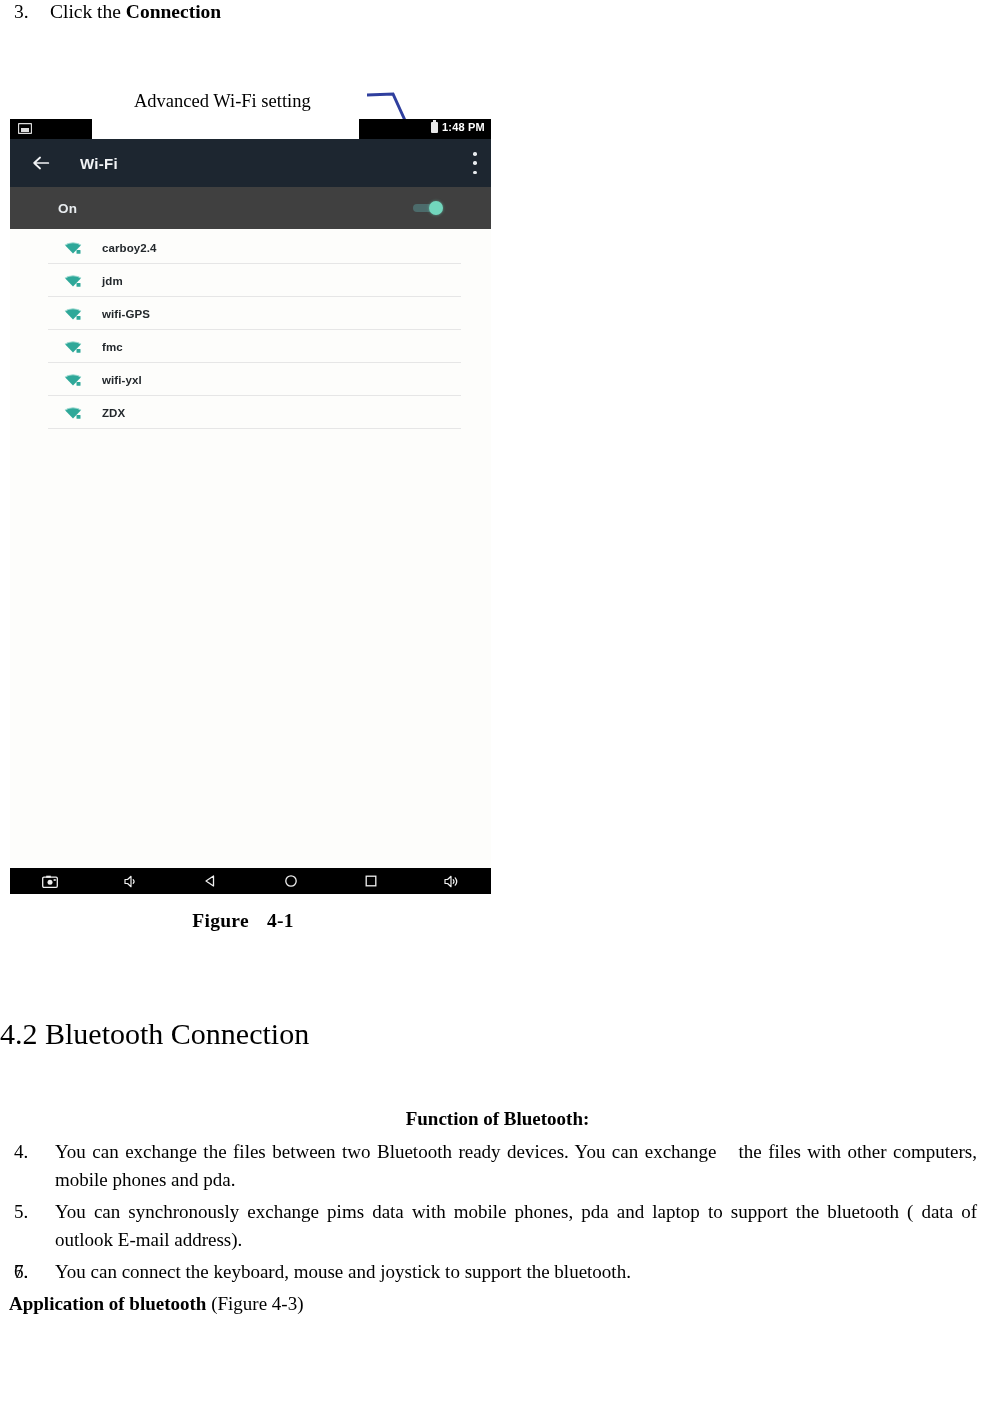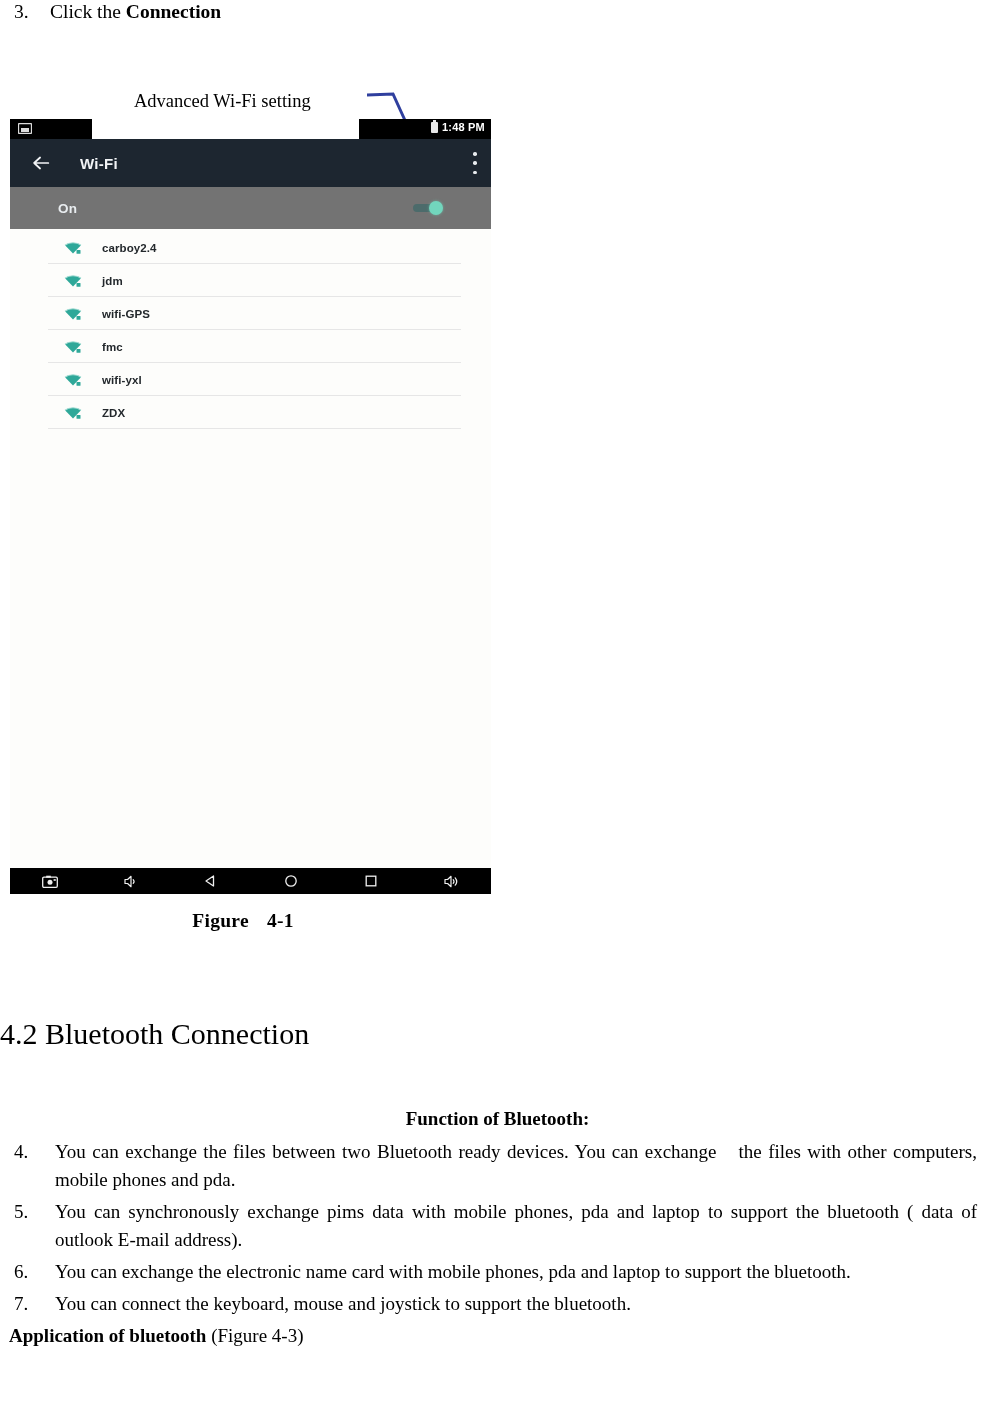--- a/index.html
+++ b/index.html
@@ -148,21 +148,21 @@
     display: block;
     width: 3.5px; height: 3.5px;
     border-radius: 50%;
     background: #e9ecef;
   }
 
   
   .onrow {
     position: relative;
     height: 42px;
-    background: #737373;
+    background: #404040;
     display: flex;
     align-items: center;
   }
   .onrow-label {
     color: #e8ecef;
     font-family: "Liberation Sans", sans-serif;
     font-size: 13.5px;
     font-weight: bold;
     letter-spacing: 0.3px;
     margin-left: 48px;
@@ -466,21 +466,21 @@
 
   <div class="num-item">
     <span class="n">4.</span><span>You can exchange the files between two Bluetooth ready devices. You can exchange</span><span class="wide-space"></span><span>the files with other computers, mobile phones and pda.</span>
   </div>
 
   <div class="num-item">
     <span class="n">5.</span><span>You can synchronously exchange pims data with mobile phones, pda and laptop to support the bluetooth ( data of outlook E-mail address).</span>
   </div>
 
   <div class="num-item nojustify">
-    <span class="n">6.</span><span>You can exchange the electronic name card with mobile phones, pda and laptop to support the bluetooth.</span>
+    <span class="n">6.</span>
   </div>
 
   <div class="num-item nojustify">
     <span class="n">7.</span><span>You can connect the keyboard, mouse and joystick to support the bluetooth.</span>
   </div>
 
   <div class="app-line">
     <b>Application of bluetooth</b><span> (Figure 4-3)</span>
   </div>
 </div>

